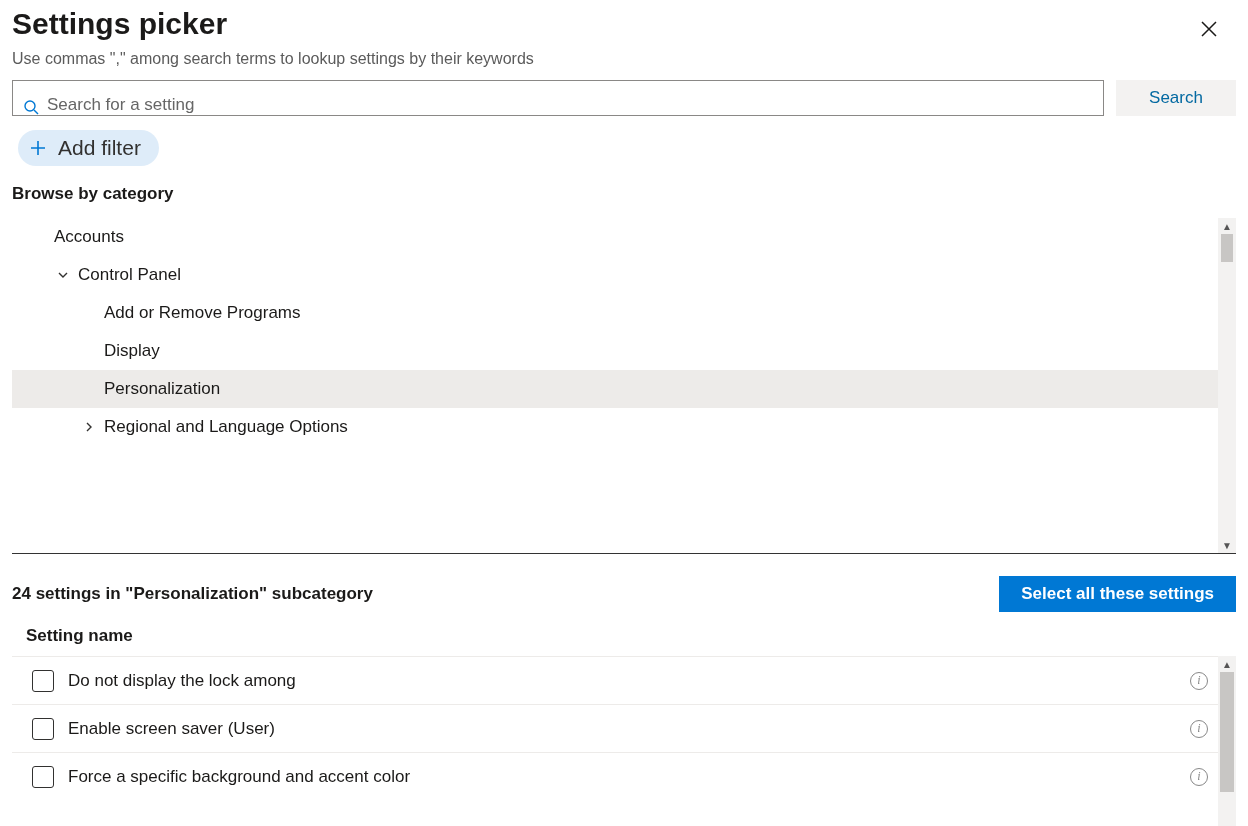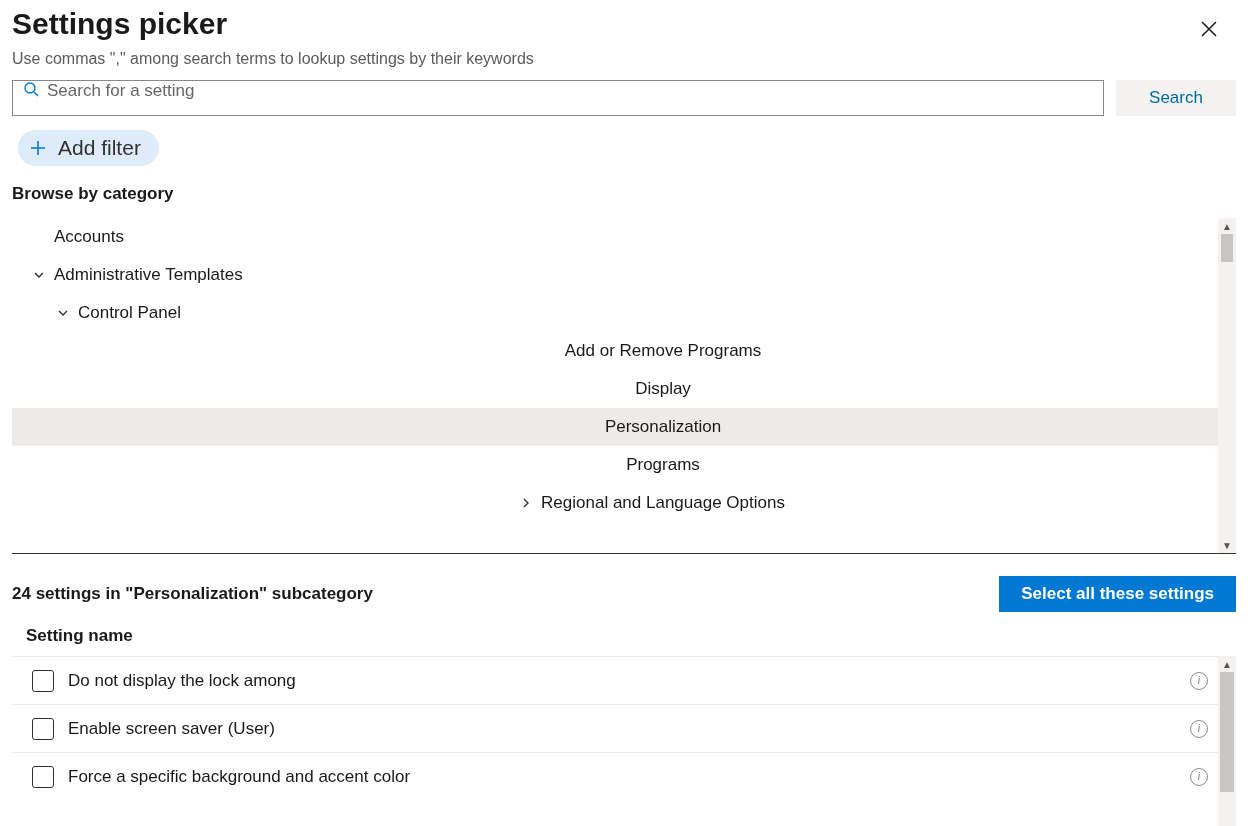--- a/index.html
+++ b/index.html
@@ -46,21 +46,21 @@
   }
   .search-row {
     display: flex;
     gap: 12px;
     align-items: stretch;
   }
   .search-box {
     flex: 1;
     border: 1px solid #8a8886;
     display: flex;
-    align-items: flex-start;
+    align-items: flex-end;
     padding: 0 10px;
     height: 36px;
   }
   .search-box input {
     border: none;
     outline: none;
     font-size: 17px;
     width: 100%;
     padding: 0;
     color: #1b1a19;
@@ -129,21 +129,21 @@
   }
   .tree-row.selected { background: #edebe9; }
   .chev {
     width: 18px;
     display: inline-flex;
     justify-content: center;
     margin-right: 6px;
     color: #323130;
   }
   .indent-2 { padding-left: 66px; }
-  .indent-3 { padding-left: 92px; justify-content: center; }
+  .indent-3 { padding-left: 92px; }
   .indent-2 .chev { margin-left: -24px; margin-right: 6px; }
   .tree-row.level1 { padding-left: 18px; }
   .tree-row.level1 .chev { margin-left: 0; }
   .tree-row.plain0 { padding-left: 42px; }
   .scroll-v {
     position: absolute;
     right: 0; top: 0; bottom: 0;
     width: 18px;
     background: #f3f2f1;
     display: flex;
@@ -283,48 +283,37 @@
     </div>
   </div>
 
   <div class="browse-heading">Browse by category</div>
 
   <div class="tree-container">
     <div class="tree">
       <div class="tree-row plain0">
         <span>Accounts</span>
       </div>
-      <div class="tree-row level1">
-        <span class="chev">
-          <svg width="12" height="12" viewBox="0 0 12 12">
-              <path d="M2 4 L6 8 L10 4" stroke="#323130" stroke-width="1.4" fill="none"></path>
-            </svg>
-        </span>
-        <span>Administrative Templates</span>
-      </div>
       <div class="tree-row indent-2" style="padding-left:66px;">
         <span class="chev">
           <svg width="12" height="12" viewBox="0 0 12 12">
               <path d="M2 4 L6 8 L10 4" stroke="#323130" stroke-width="1.4" fill="none"></path>
             </svg>
         </span>
         <span>Control Panel</span>
       </div>
       <div class="tree-row indent-3">
         <span>Add or Remove Programs</span>
       </div>
       <div class="tree-row indent-3">
         <span>Display</span>
       </div>
       <div class="tree-row indent-3 selected">
         <span>Personalization</span>
       </div>
-      <div class="tree-row indent-3">
-        <span>Programs</span>
-      </div>
       <div class="tree-row indent-3" style="padding-left:92px;">
         <span class="chev" style="margin-left:-24px;">
           <svg width="12" height="12" viewBox="0 0 12 12">
               <path d="M4 2 L8 6 L4 10" stroke="#323130" stroke-width="1.4" fill="none"></path>
             </svg>
         </span>
         <span>Regional and Language Options</span>
       </div>
     </div>
     <div class="scroll-v">

